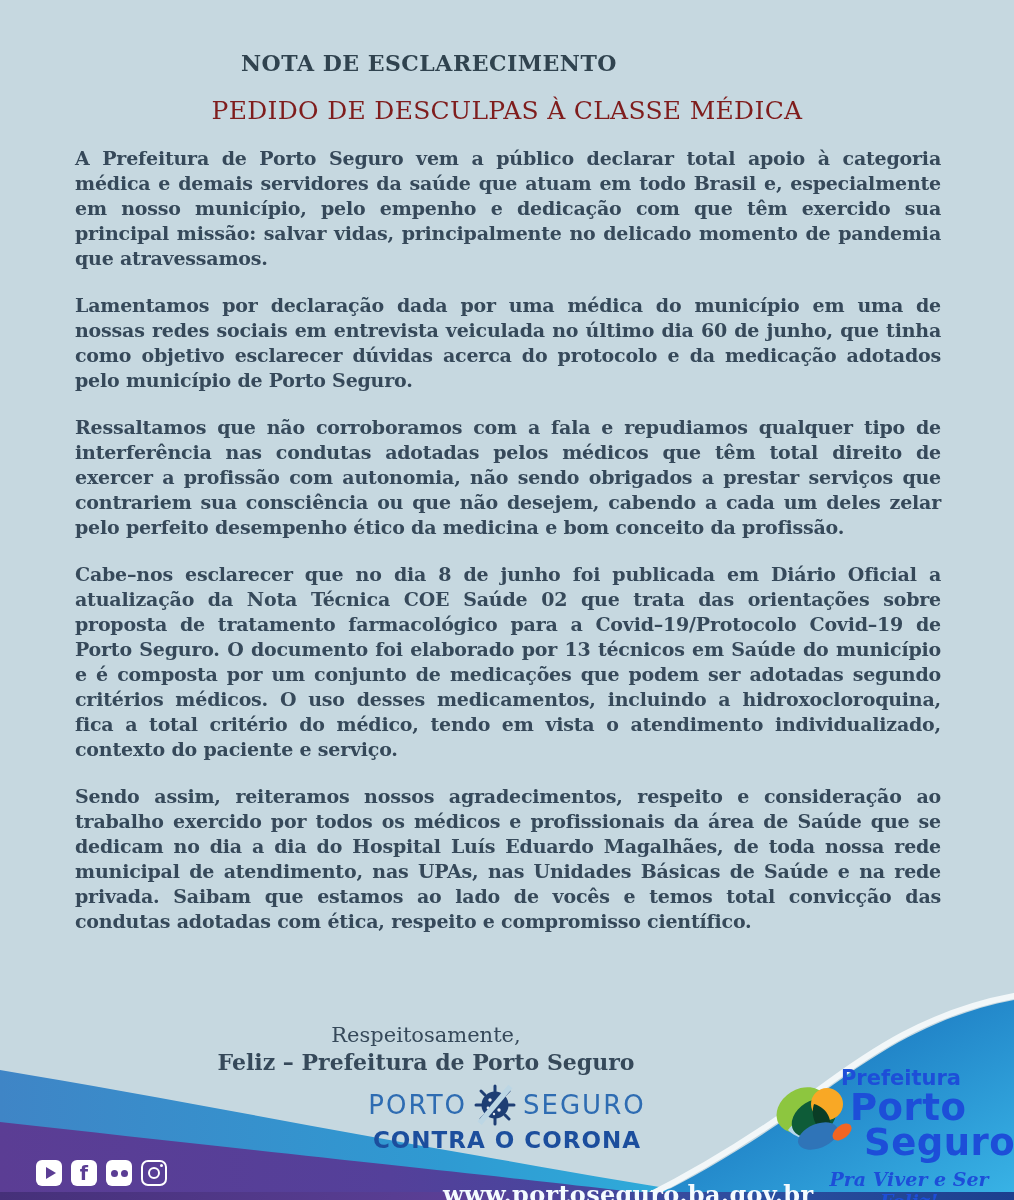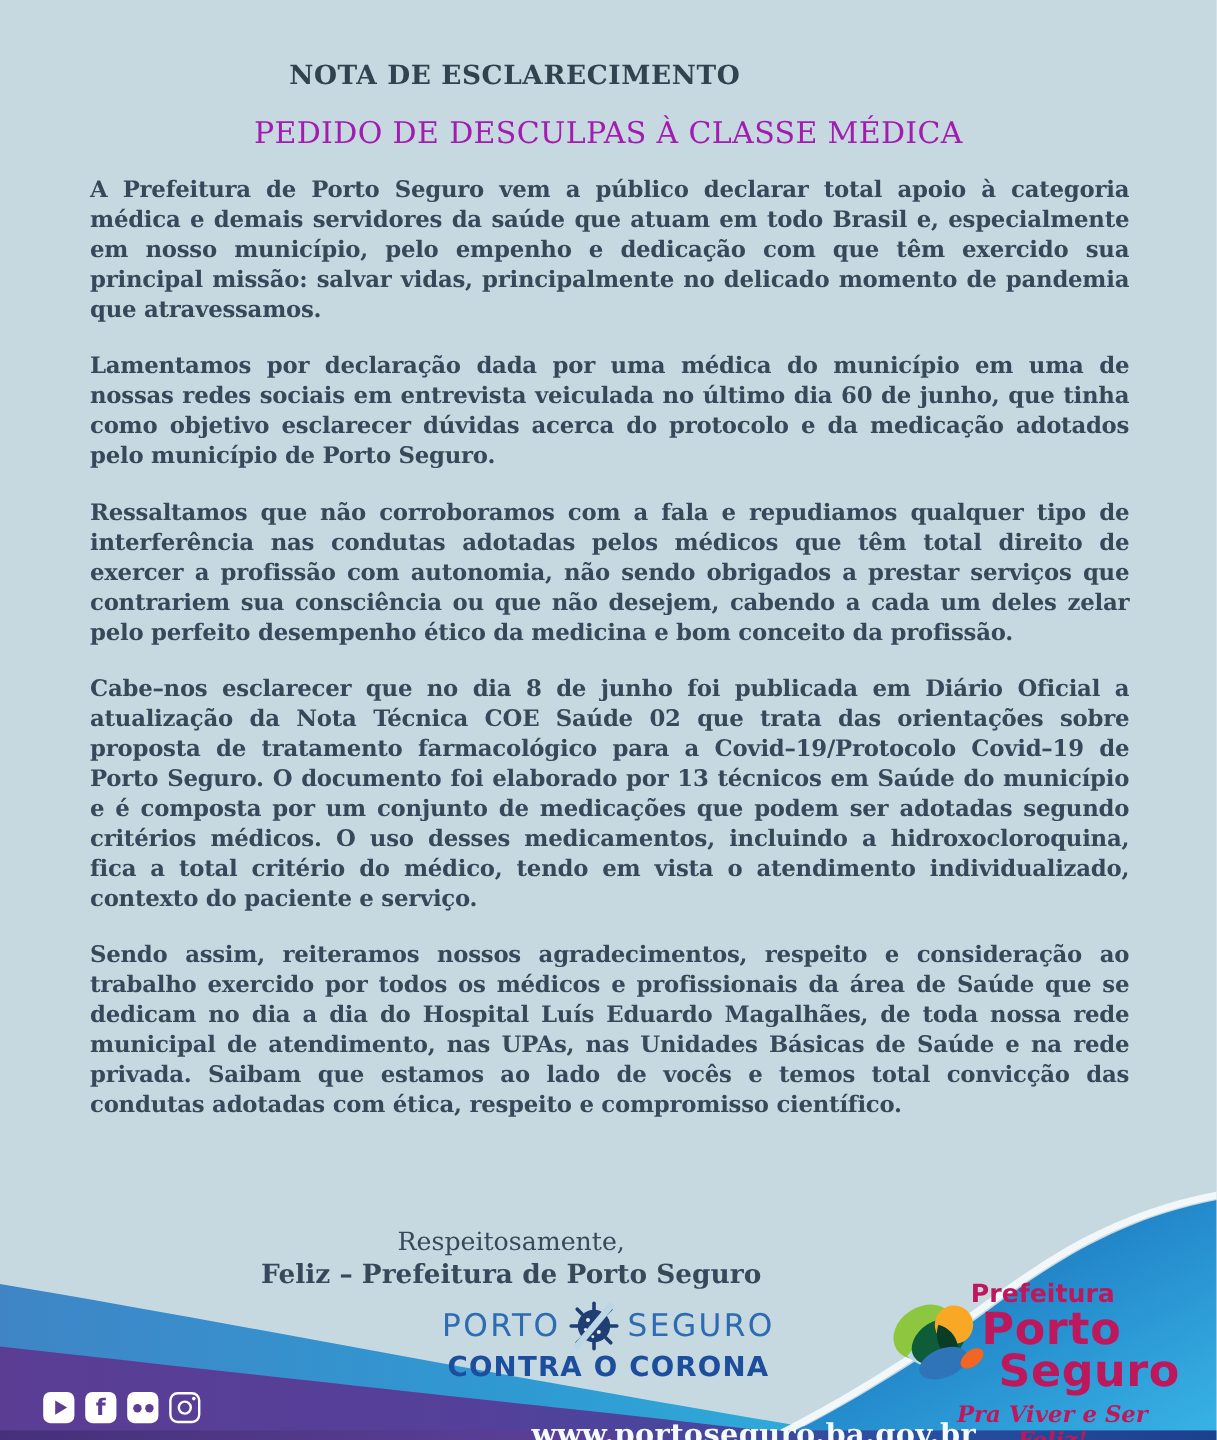--- a/index.html
+++ b/index.html
@@ -12,21 +12,21 @@
     color:#36495a;
   }
   .doc-title{
     position:absolute;top:50px;left:0;width:858px;
     text-align:center;font-size:22px;font-weight:bold;
     letter-spacing:.5px;color:#30434f;
   }
   .doc-subtitle{
     position:absolute;top:96px;left:0;width:1014px;
     text-align:center;font-size:25px;font-weight:normal;
-    letter-spacing:.3px;color:#a21caf;
+    letter-spacing:.3px;color:#7f1d1d;
   }
   .body-text{
     position:absolute;left:75px;top:146px;width:866px;
     font-size:19px;font-weight:bold;line-height:25px;
     letter-spacing:-0.2px;
   }
   .para{
     text-align:justify;
     margin:0 0 22px 0;
   }
@@ -68,21 +68,21 @@
   .social-handle{
     position:absolute;left:194px;top:1163px;
     font-size:18px;font-weight:bold;color:#efe9f8;letter-spacing:.2px;margin-top:40px;
   }
   .site-url{
     position:absolute;left:443px;top:1180px;
     font-size:24px;font-weight:bold;color:#f4fbff;letter-spacing:.3px;
   }
 
   
-  .city-logo{position:absolute;left:738px;top:1058px;width:244px;height:142px;color:#be185d;font-family:"DejaVu Sans", sans-serif;text-decoration:underline;}
+  .city-logo{position:absolute;left:770px;top:1058px;width:244px;height:142px;color:#1d4ed8;font-family:"DejaVu Sans", sans-serif;text-decoration:underline;}
   .city-prefeitura{position:absolute;left:56px;top:8px;width:150px;text-align:center;font-size:21px;font-weight:bold;}
   .city-porto{position:absolute;left:80px;top:28px;font-size:37px;font-weight:bold;letter-spacing:.5px;}
   .city-seguro{position:absolute;left:94px;top:63px;font-size:37px;font-weight:bold;letter-spacing:.5px;}
   .city-tagline{position:absolute;left:44px;top:110px;width:190px;text-align:center;font-size:19px;font-style:italic;font-weight:bold;font-family:"DejaVu Serif", serif;}
   .city-emblem{position:absolute;left:0;top:14px;}
 </style>
 </head>
 <body>
 
 <div class="page">

